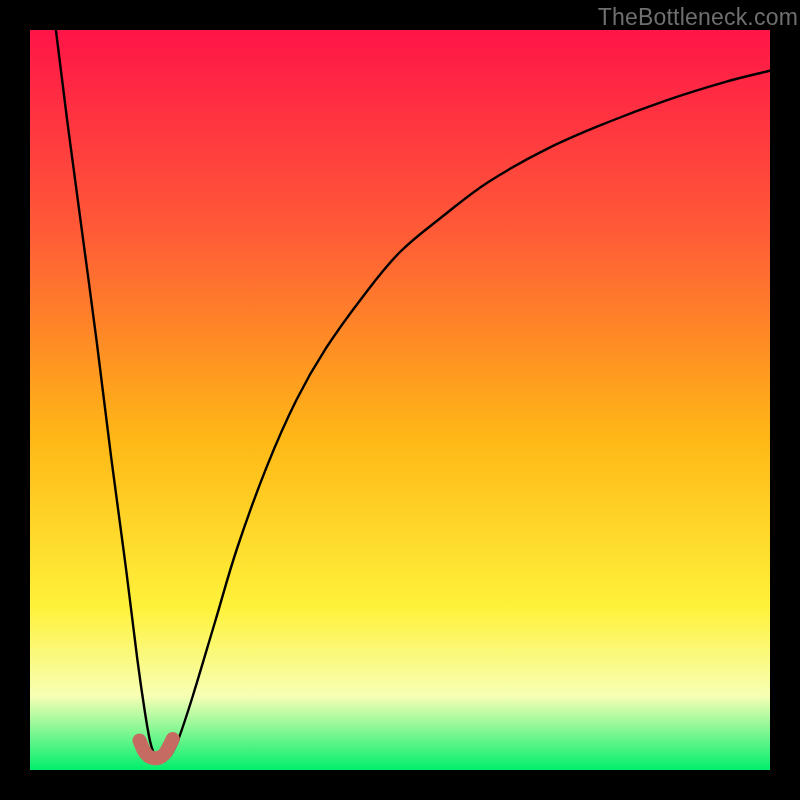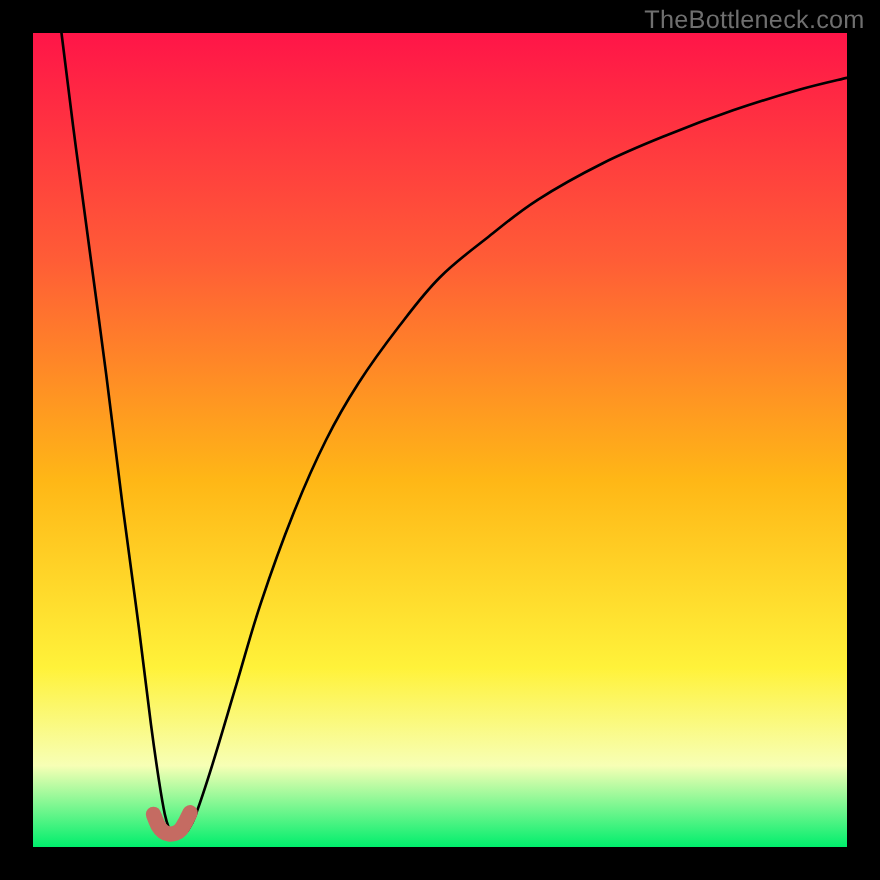--- a/index.html
+++ b/index.html
@@ -21,21 +21,21 @@
   }
   .plot-area {
     position: absolute;
     left: 0;
     top: 0;
     width: 740px;
     height: 740px;
   }
   .watermark {
     position: absolute;
-    right: 14px;
+    right: 2px;
     top: 4px;
     color: #6f6f6f;
     font-size: 23px;
     font-weight: 500;
     letter-spacing: 0.2px;
     user-select: none;
   }
   svg {
     display: block;
   }

